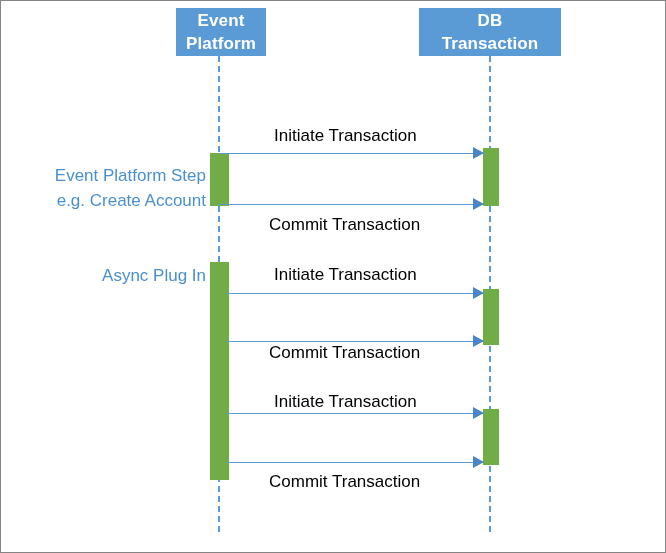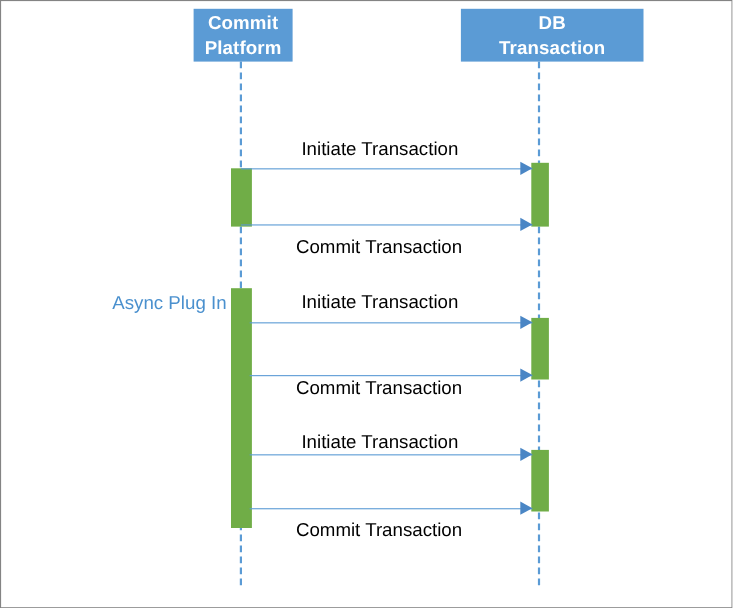--- a/index.html
+++ b/index.html
@@ -92,26 +92,26 @@
 </head>
 <body>
 
 <div id="diagram-canvas">
 
   <div class="lifeline" style="left:217px; top:55px; height:476px;"></div>
   <div class="lifeline" style="left:488px; top:55px; height:476px;"></div>
 
   <div class="participant-box" style="left:175px; top:7px; width:90px; height:48px;">
     <span>
-      <span>Commit</span>
+      <span>Event</span>
       <span>Platform</span>
     </span>
   </div>
 
-  <div class="participant-box" style="left:418px; top:7px; width:166px; height:48px;">
+  <div class="participant-box" style="left:418px; top:7px; width:142px; height:48px;">
     <span>
       <span>DB</span>
       <span>Transaction</span>
     </span>
   </div>
 
   <div class="activation" style="left:209px; top:152px; width:19px; height:53px;"></div>
   <div class="activation" style="left:209px; top:261px; width:19px; height:218px;"></div>
   <div class="activation" style="left:482px; top:147px; width:16px; height:58px;"></div>
   <div class="activation" style="left:482px; top:288px; width:16px; height:56px;"></div>
@@ -134,18 +134,22 @@
   <div class="msg-label" style="left:268px; top:341px;">Commit Transaction</div>
 
   <div class="msg-line" style="left:226px; top:412px; width:257px;"></div>
   <div class="msg-head" style="left:472px; top:406px;"></div>
   <div class="msg-label" style="left:273px; top:390px;">Initiate Transaction</div>
 
   <div class="msg-line" style="left:226px; top:461px; width:257px;"></div>
   <div class="msg-head" style="left:472px; top:455px;"></div>
   <div class="msg-label" style="left:268px; top:470px;">Commit Transaction</div>
 
+  <div class="actor-label" style="left:20px; top:162px; width:185px;">
+    <span>Event Platform Step</span>
+    <span>e.g. Create Account</span>
+  </div>
 
   <div class="actor-label" style="left:20px; top:262px; width:185px;">
     <span>Async Plug In</span>
   </div>
 
 </div>
 
 </body></html>

